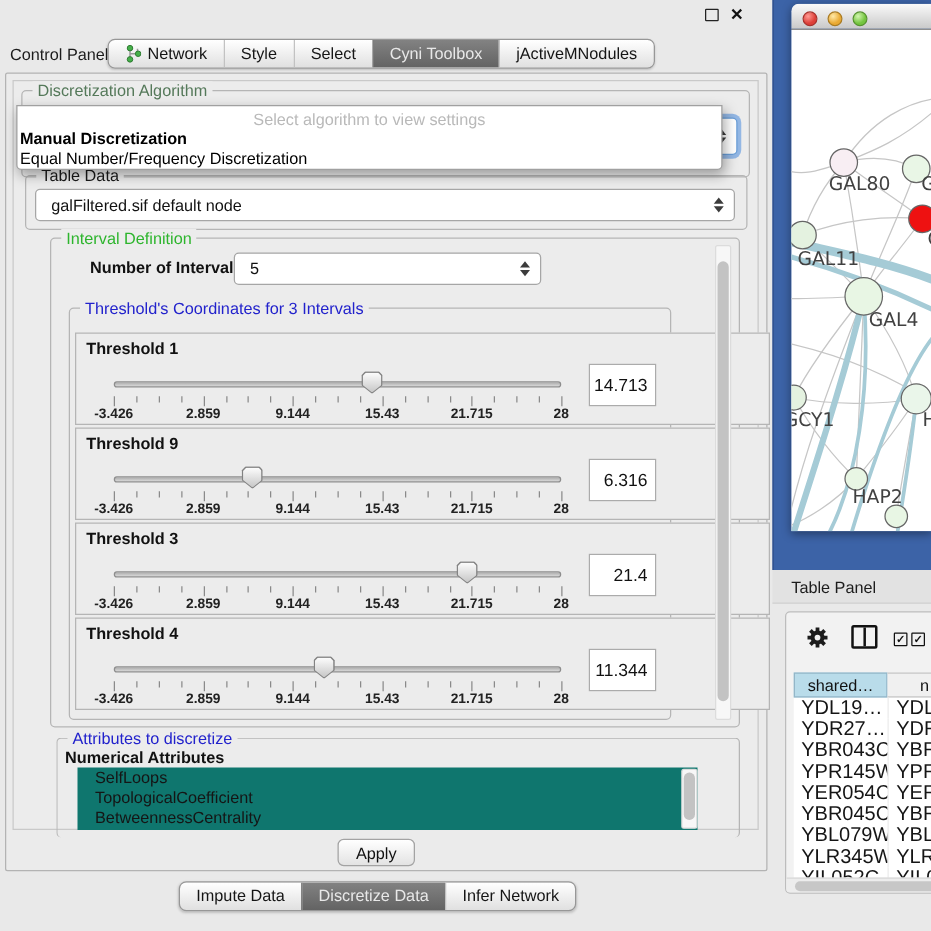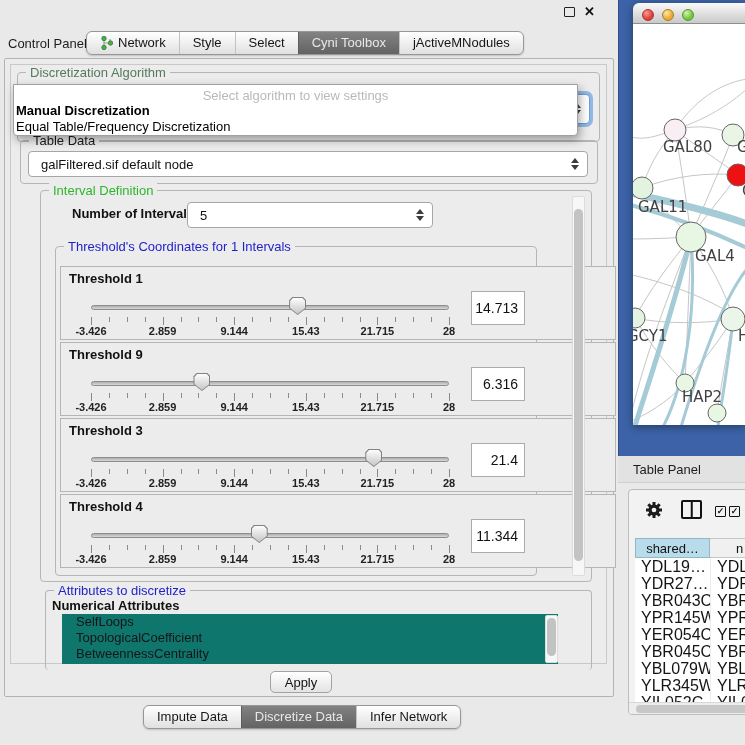--- a/index.html
+++ b/index.html
@@ -167,21 +167,21 @@
   <div class="attr-label" style="left:72px; top:206px; position:absolute;">Number of Intervals</div>
   <div class="combo" style="left:187px; top:202px; width:246px; height:26px;">
     <span class="val">5</span>
     <span class="stepper">
         <span class="up"></span>
         <span class="down"></span>
       </span>
   </div>
 
   <div class="group" style="left:55px; top:246px; width:482px; height:330px;">
-    <span class="gtitle blue">Threshold's Coordinates for 1 Intervals</span>
+    <span class="gtitle blue">Threshold's Coordinates for 3 Intervals</span>
   </div>
   <div id="threshold-boxes">
       <div class="tbox" style="top: 266px;">
         <div class="tlabel">Threshold 1</div>
         <div class="slider">
           <div class="track"></div>
           <div class="tickrow">
             <div class="tick" style="left: 30px; height: 8px;"></div>
             <div class="tick" style="left: 47.9px; height: 5px;"></div>
             <div class="tick" style="left: 65.8px; height: 5px;"></div>
@@ -362,21 +362,21 @@
         <span>Discretize Data</span>
       </div>
     <div class="tab">
         <span>Infer Network</span>
       </div>
   </div>
 
   <div class="popup">
     <div class="hint">Select algorithm to view settings</div>
     <div class="opt1">Manual Discretization</div>
-    <div class="opt2">Equal Table/Frequency Discretization</div>
+    <div class="opt2">Equal Number/Frequency Discretization</div>
   </div>
 
   <div class="desktop"></div>
   <div class="macwin">
     <div class="netcanvas">
       <svg id="netsvg" width="112" height="401" viewBox="0 0 112 401">
         <g stroke="#c6c6c6" stroke-width="1" fill="none">
           <path d="M42 106 C 65 70, 95 58, 114 55"></path>
           <path d="M42 106 C 65 100, 85 103, 100 111"></path>
           <path d="M42 106 C 60 120, 88 138, 105 151"></path>

